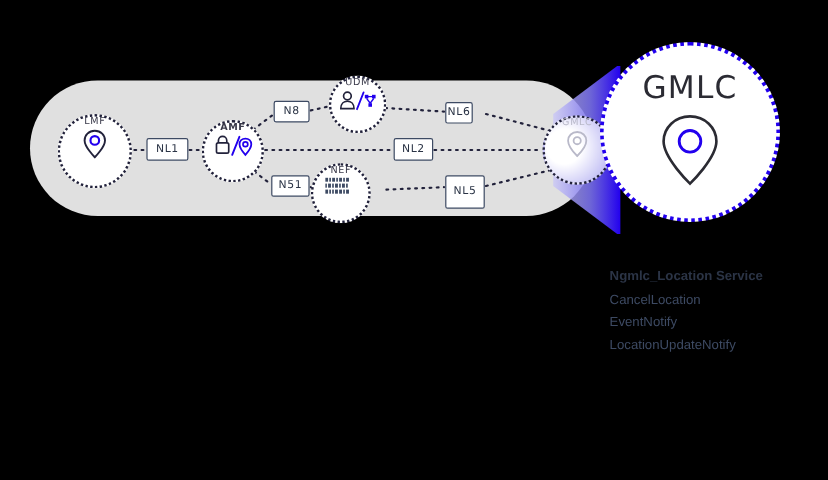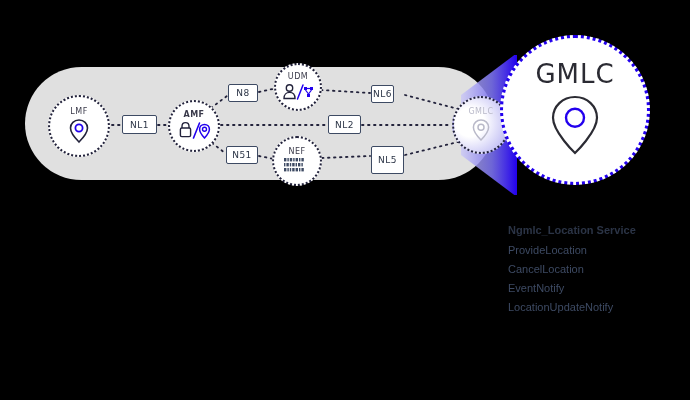--- a/index.html
+++ b/index.html
@@ -47,39 +47,38 @@
 
   
   .node {
     position: absolute;
     border-radius: 50%;
     background: #ffffff;
     border: 2px dotted #22223b;
     display: flex;
     flex-direction: column;
     align-items: center;
-    justify-content: center;
     box-sizing: border-box;
   }
   .node-label {
     font-size: 8px;
     color: #3a3a4a;
     letter-spacing: 0.5px;
     line-height: 1;
     margin-bottom: 2px;
     font-family: "DejaVu Sans", sans-serif;
   }
   .node-icon {
     line-height: 0;
   }
 
   #node-lmf { left: 48px;  top: 95px;  width: 62px; height: 62px; }
   #node-amf { left: 168px; top: 100px; width: 52px; height: 52px; font-weight: bold; }
   #node-udm { left: 274px; top: 63px;  width: 48px; height: 48px; }
-  #node-nef { left: 272px; top: 136px; width: 50px; height: 50px; }
+  #node-nef { left: 259px; top: 136px; width: 50px; height: 50px; }
 
   
   #node-gmlc-small {
     left: 452px;
     top: 96px;
     width: 58px;
     height: 58px;
     background: radial-gradient(circle at 30% 45%, #ffffff 0%, #ffffff 30%, #d8d6f8 62%, #a9a4f2 100%);
     border: 2px dotted #22223b;
   }
@@ -301,19 +300,18 @@
 
   <div class="iflabel" id="if-nl1">NL1</div>
   <div class="iflabel" id="if-n8">N8</div>
   <div class="iflabel" id="if-n51">N51</div>
   <div class="iflabel" id="if-nl2">NL2</div>
   <div class="iflabel" id="if-nl6">NL6</div>
   <div class="iflabel" id="if-nl5">NL5</div>
 
   <div class="service-list">
     <div class="service-title">Ngmlc_Location Service</div>
-    <div class="service-op">ProvideLocation</div>
     <div class="service-op">CancelLocation</div>
     <div class="service-op">EventNotify</div>
     <div class="service-op">LocationUpdateNotify</div>
   </div>
 
 </div>
 
 </body></html>

